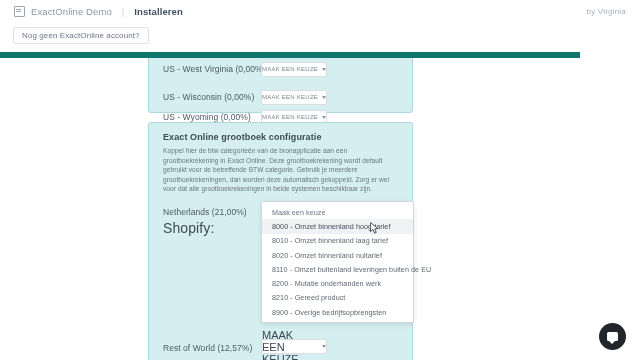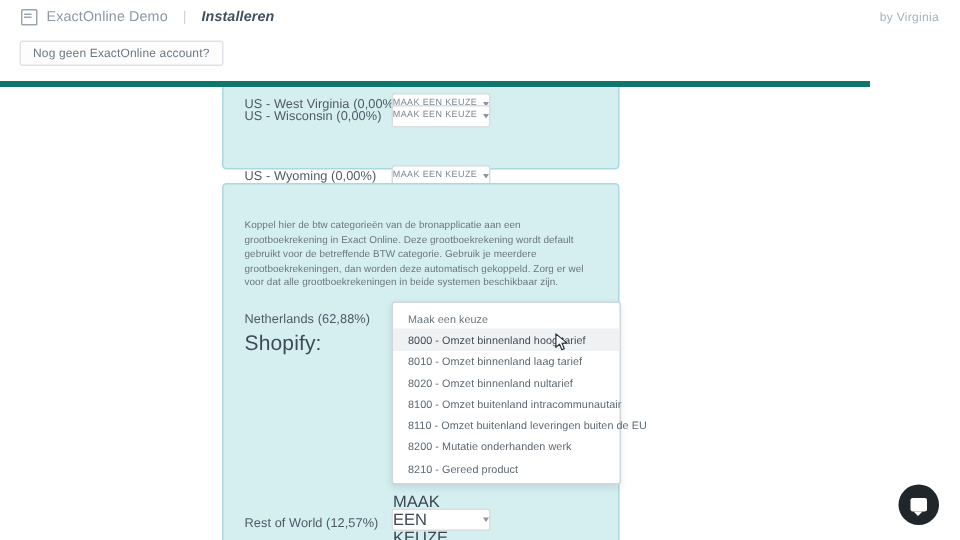--- a/index.html
+++ b/index.html
@@ -57,37 +57,36 @@
   .crumb-sep {
     color: #ccd3da;
     font-size: 9.5px;
     margin: 0 4px;
   }
   .crumb-current {
     color: #41505e;
     font-size: 9.5px;
     font-weight: bold;
     letter-spacing: .1px;
-    font-style: italic;
   }
   .byline {
     margin-left: auto;
     color: #a6b0bb;
     font-size: 8px;
     letter-spacing: .2px;
   }
 
   
   .subbar {
     position: absolute;
     left: 0; top: 22px;
     width: 580px;
     height: 36px;
     background: #ffffff;
-    border-bottom: 4px solid #0f766e;
+    border-bottom: 6px solid #0f766e;
     box-sizing: border-box;
   }
   .account-btn {
     position: absolute;
     left: 13px; top: 5px;
     height: 17px;
     padding: 0 8px;
     background: #fdfdfd;
     border: 1px solid #dfe3e8;
     border-radius: 2px;
@@ -333,69 +332,70 @@
   <div class="panel panel-tax">
 
     <div class="tax-row" style="top:20px;">
       <span class="tax-label">US - West Virginia (0,00%)</span>
       <div class="choice-btn">
         <span class="lbl">MAAK EEN KEUZE</span>
         <span class="caret"></span>
       </div>
     </div>
 
-    <div class="tax-row" style="top:28px;text-align:center;">
+    <div class="tax-row" style="top:48px;text-align:center;">
       <span class="tax-label">US - Wisconsin (0,00%)</span>
       <div class="choice-btn">
         <span class="lbl">MAAK EEN KEUZE</span>
         <span class="caret"></span>
       </div>
     </div>
 
     <div class="tax-row" style="top:68px;">
       <span class="tax-label">US - Wyoming (0,00%)</span>
       <div class="choice-btn">
         <span class="lbl">MAAK EEN KEUZE</span>
         <span class="caret"></span>
       </div>
     </div>
 
   </div>
 
   <div class="panel panel-ledger">
 
+    <div class="ledger-title">Exact Online grootboek configuratie</div>
     <div class="ledger-body">Koppel hier de btw categorieën van de bronapplicatie aan een grootboekrekening in Exact Online. Deze grootboekrekening wordt default gebruikt voor de betreffende BTW categorie. Gebruik je meerdere grootboekrekeningen, dan worden deze automatisch gekoppeld. Zorg er wel voor dat alle grootboekrekeningen in beide systemen beschikbaar zijn.</div>
 
     <div class="col-head col-head-left">Shopify:</div>
     <div class="col-head col-head-right">ExactOnline:</div>
 
-    <div class="map-row-label row-nl">Netherlands (62,88%)</div>
+    <div class="map-row-label row-nl">Netherlands (21,00%)</div>
 
     <div class="map-row-label row-row">Rest of World (12,57%)</div>
     <div class="choice-btn-inline" style="top:216px;">
       <span class="lbl">MAAK EEN KEUZE</span>
       <span class="caret"></span>
     </div>
 
     <div class="dropdown">
       <div class="dd-item placeholder">Maak een keuze</div>
       <div class="dd-item active">
         <span>8000 - Omzet binnenland hoog tarief</span>
         <span class="cursor">
           <svg width="9" height="12" viewBox="0 0 9 12">
             <path d="M0.6 0.6 L0.6 9.6 L3.0 7.4 L4.6 11.2 L6.2 10.5 L4.7 6.9 L7.9 6.6 Z" fill="#ffffff" stroke="#2b3138" stroke-width="0.8" stroke-linejoin="round"></path>
           </svg>
         </span>
       </div>
       <div class="dd-item">8010 - Omzet binnenland laag tarief</div>
       <div class="dd-item">8020 - Omzet binnenland nultarief</div>
-      <div class="dd-item">8100 - Omzet buitenland intracommunautair</div>
       <div class="dd-item">8110 - Omzet buitenland leveringen buiten de EU</div>
       <div class="dd-item">8200 - Mutatie onderhanden werk</div>
       <div class="dd-item">8210 - Gereed product</div>
+      <div class="dd-item">8900 - Overige bedrijfsopbrengsten</div>
     </div>
 
   </div>
 
   <div class="chat-fab">
     <span class="bubble"></span>
   </div>
 
 </div>
 

